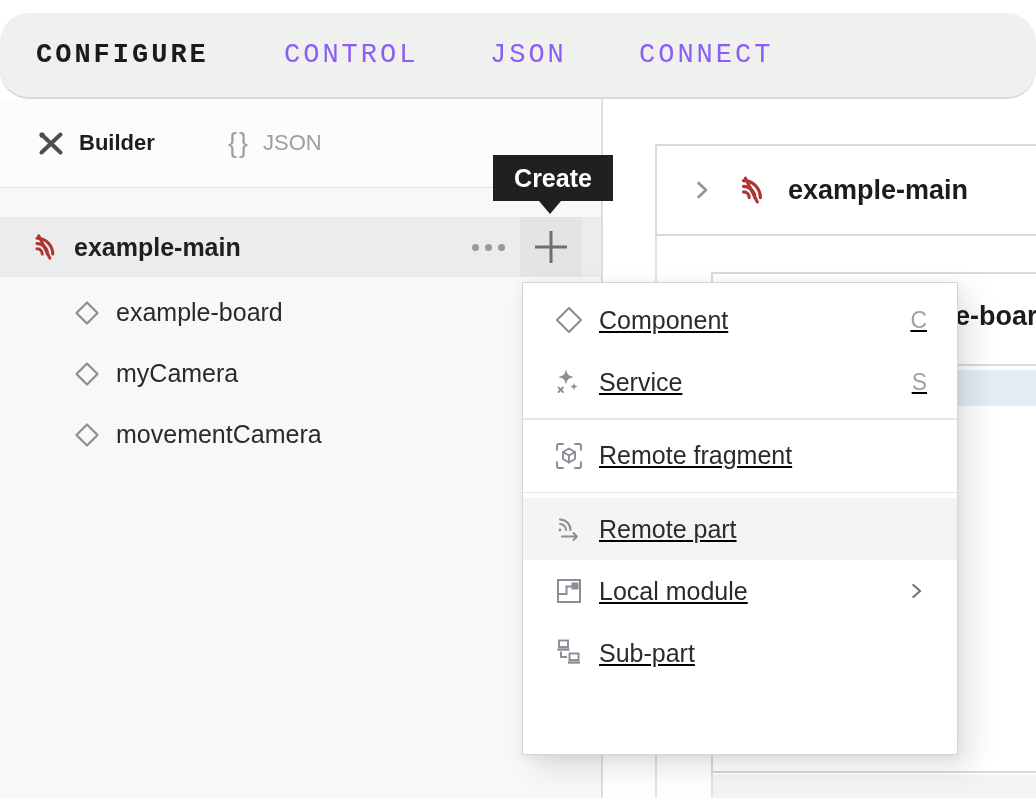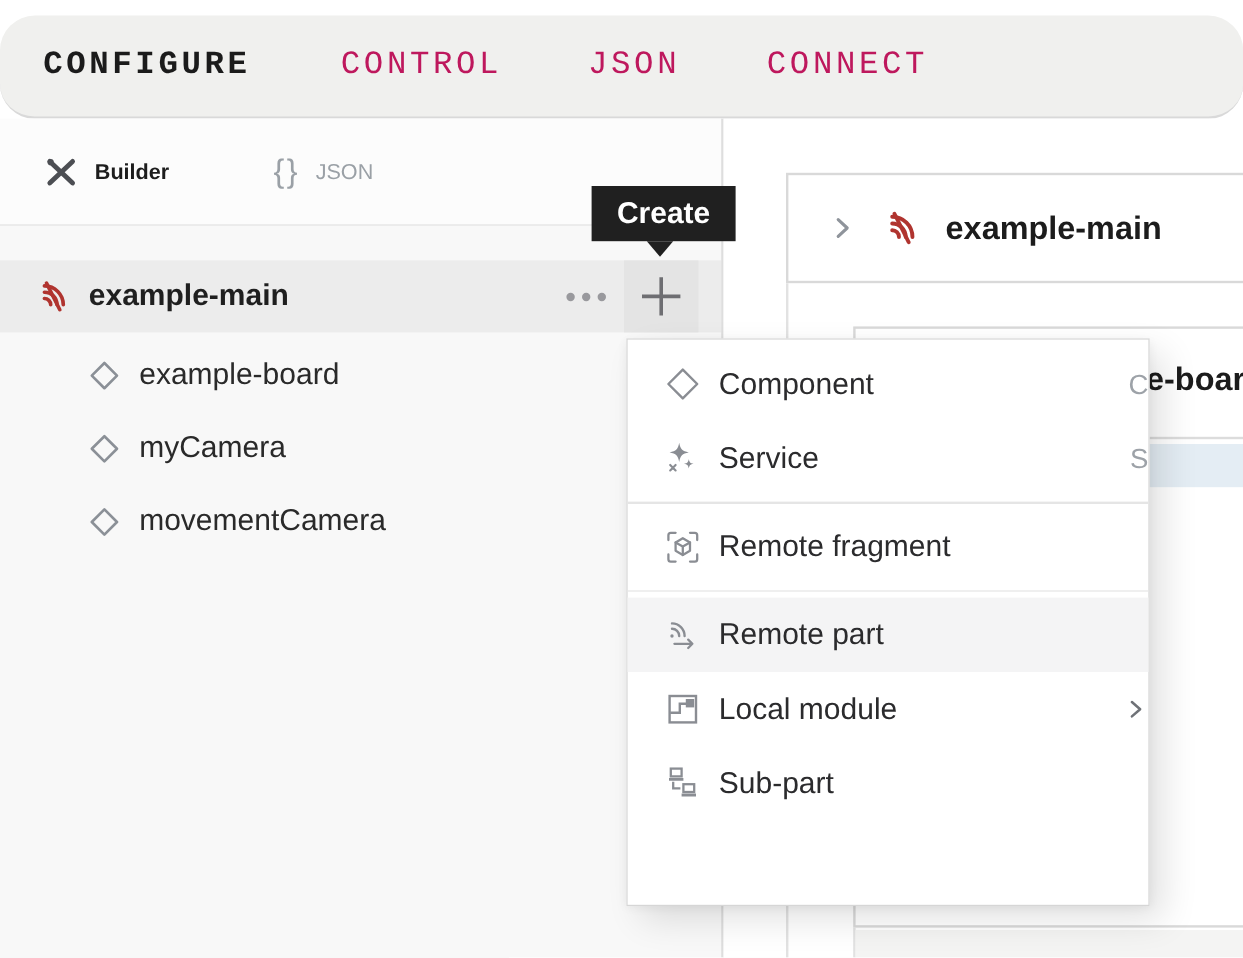--- a/index.html
+++ b/index.html
@@ -5,30 +5,30 @@
   * { margin:0; padding:0; box-sizing:border-box; }
   html,body { width:1036px; height:798px; background:#ffffff; }
   body { font-family:"Liberation Sans", sans-serif; position:relative; overflow:hidden; }
   .abs { position:absolute; }
 
   
   .topbar { left:0; top:13px; width:1036px; height:86px; background:#f0f0ee;
             border-bottom:2px solid #d9d9d9;border-radius:29px; }
   .topbar .tab { position:absolute; top:50%; transform:translateY(-50%);
                  font-family:"Liberation Mono", monospace; font-size:27px;
-                 letter-spacing:3px; color:#be185d; cursor:pointer; white-space:nowrap; }
+                 letter-spacing:3px; color:#8b5cf6; cursor:pointer; white-space:nowrap; }
   .topbar .tab.active { color:#1b1b1b; font-weight:700; }
 
   
   .left-panel { left:0; top:99px; width:601px; height:699px; background:#f8f8f8; }
   .subnav { position:absolute; left:0; top:0; width:601px; height:89px;
             background:#fcfcfc; border-bottom:1px solid #e2e2e2; }
   .subnav-item { position:absolute; top:0; height:88px; display:flex; align-items:center;
                  gap:13px; cursor:pointer; }
-  .subnav-item .lbl { font-size:18px; color:#9aa0a6; }
+  .subnav-item .lbl { font-size:22px; color:#9aa0a6; }
   .subnav-item.active .lbl { color:#1d1d1d; font-weight:700; }
   .braces { font-size:27px; color:#9aa0a6; letter-spacing:2px; }
 
   .root-row { left:0; top:118px; width:601px; height:60px; background:#ececec; }
   .root-label { position:absolute; left:74px; top:50%; transform:translateY(-50%);
                 font-size:25px; font-weight:700; color:#1f1f1f; }
   .offline-ic { position:absolute; left:30px; top:50%; transform:translateY(-50%); }
   .dots-btn { position:absolute; left:463px; top:0; width:50px; height:60px;
               display:flex; align-items:center; justify-content:center; gap:6px; cursor:pointer; }
   .dots-btn i { width:7px; height:7px; border-radius:50%; background:#99999d; }
@@ -57,21 +57,21 @@
   .card2 .title-border { position:absolute; left:0; top:90px; width:100%; height:2px; background:#dcdcdc; }
   .card2 .blue-band { position:absolute; left:0; top:96px; width:100%; height:36px; background:#e4edf4; }
   .vline-b { left:711px; top:773px; width:2px; height:25px; background:#e2e2e2; }
   .below-card { left:713px; top:775px; width:323px; height:23px; background:#f4f4f3; }
 
   
   .menu { left:522px; top:282px; width:436px; height:473px; background:#ffffff;
           border:1.5px solid #d6d6d6; z-index:50;
           box-shadow:12px 12px 28px rgba(0,0,0,0.12), 0 2px 8px rgba(0,0,0,0.06);
           padding:6px 0; }
-  .menu-item { height:62px; display:flex; align-items:center; cursor:pointer; }
+  .menu-item { height:62px; display:flex; align-items:center; padding-right:30px; cursor:pointer;text-decoration:underline; }
   .menu-item.hovered { background:#f4f4f5; }
   .menu-item .ic { width:32px; height:32px; margin:0 14px 0 30px; flex:0 0 32px; }
   .menu-item .lbl { font-size:25px; color:#2b2b2d; }
   .menu-item .shortcut { margin-left:auto; font-size:23px; color:#9da2a8; }
   .menu-item .sub-chev { margin-left:auto; }
   .menu-divider { height:1.5px; background:#e5e5e5; margin:5px 0; }
 
   
   .tooltip { left:493px; top:155px; width:120px; height:46px; background:#202020;
              color:#ffffff; font-size:25px; font-weight:600; z-index:100;

